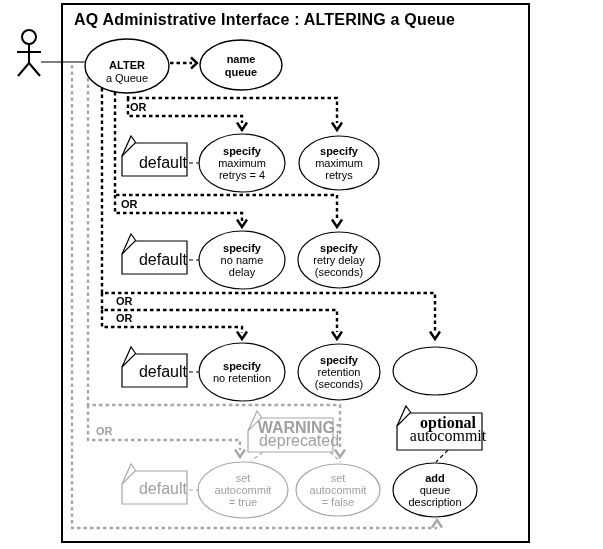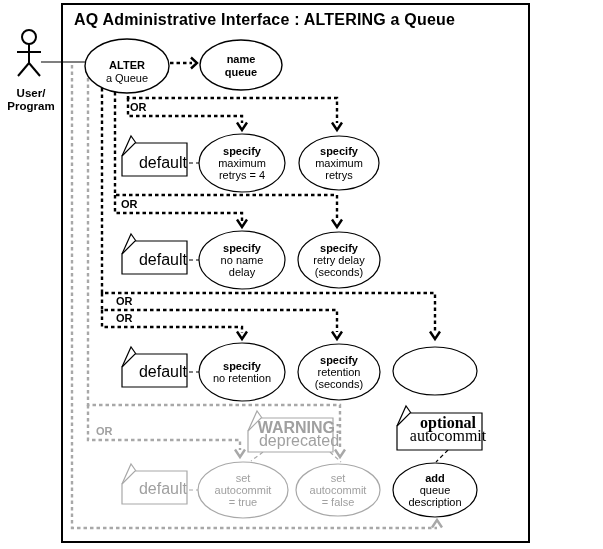--- a/index.html
+++ b/index.html
@@ -111,24 +111,20 @@
     <g fill="#fff" stroke="#a8a8a8" stroke-width="1.2">
       <path d="M122,484 L135,471 L187,471 L187,504 L122,504 Z"></path>
       <path d="M122,484 L131,464 L136,471" fill="none"></path>
       <path d="M248,431 L261,418 L333,418 L333,452 L248,452 Z"></path>
       <path d="M248,431 L257,411 L262,418" fill="none"></path>
     </g>
   </svg>
 
   <div id="title">AQ Administrative Interface : ALTERING a Queue</div>
 
-  <div id="actor-label">
-    <span>User/</span>
-    <span>Program</span>
-  </div>
 
   <div class="lbl" style="left:82px;top:53px;width:90px;line-height:13px;margin-top:6px;">
     <span class="b">ALTER</span>
     <span>a Queue</span>
   </div>
   <div class="lbl" style="left:196px;top:53px;width:90px;line-height:13px;">
     <span class="b">name</span>
     <span class="b">queue</span>
   </div>
 

